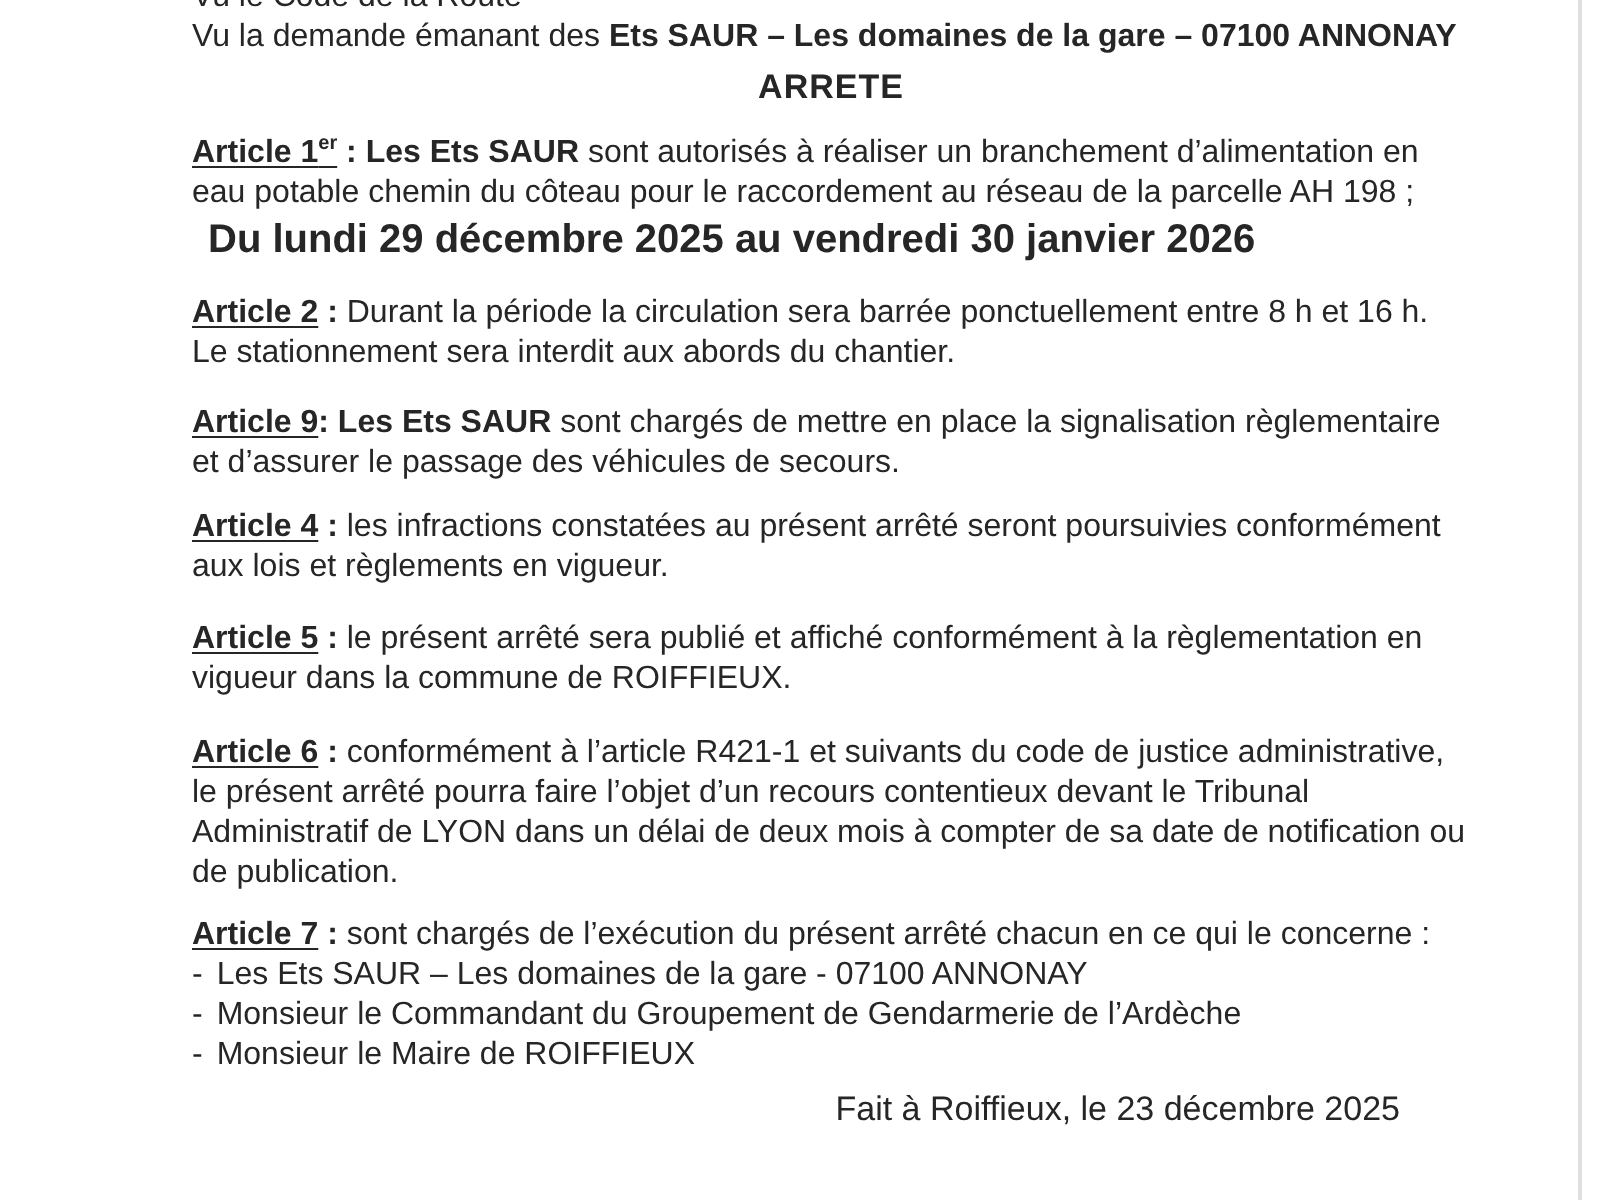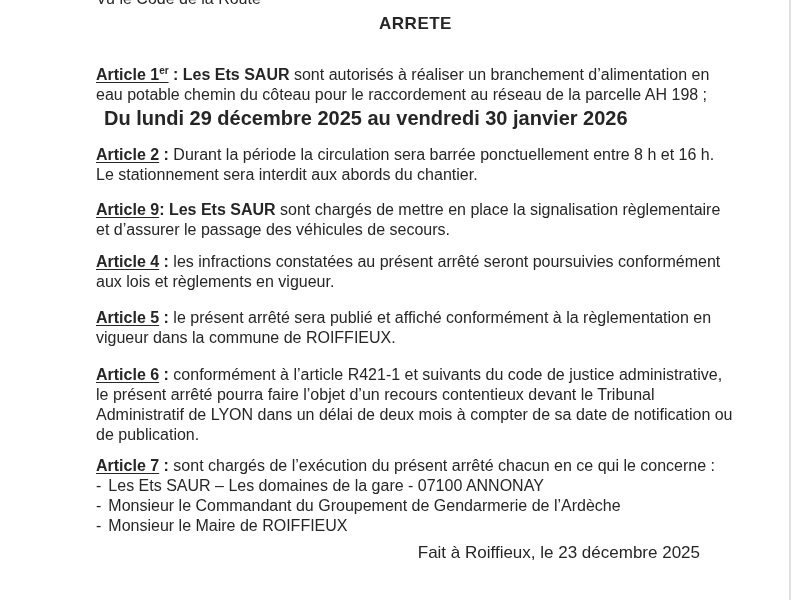--- a/index.html
+++ b/index.html
@@ -35,21 +35,21 @@
     line-height: 26px;
     font-weight: 700;
     text-align: center;
     letter-spacing: 0.5px;
   }
   .article {
     margin: 0;
     font-size: 16px;
     line-height: 20px;
   }
-  .m-a1 { margin-top: 28px; }
+  .m-a1 { margin-top: 10px; }
   .m-period { margin-top: 15px; }
   .m-a2 { margin-top: 14px; }
   .m-a3 { margin-top: 15px; }
   .m-a4 { margin-top: 12px; }
   .m-a5 { margin-top: 16px; }
   .m-a6 { margin-top: 17px; }
   .m-a7 { margin-top: 11px; }
   .article-label {
     font-weight: 700;
     text-decoration: underline;
@@ -93,20 +93,21 @@
   }
 </style>
 </head>
 <body>
 
 <div class="page">
   <div class="content">
 
     <div class="intro body-text">
       <div>Vu le Code de la Route</div>
+      <div><span>Vu la demande émanant des </span><span class="lead-bold">Ets SAUR – Les domaines de la gare – 07100 ANNONAY</span></div>
     </div>
 
     <div class="doc-title">ARRETE</div>
 
     <p class="article m-a1"><span class="article-label"><span>Article 1</span><sup>er</sup></span><span class="lead-bold"> : </span><span class="lead-bold">Les Ets SAUR</span><span> sont autorisés à réaliser un branchement d’alimentation en eau potable chemin du côteau pour le raccordement au réseau de la parcelle AH 198 ;</span></p>
 
     <div class="period-heading m-period">Du lundi 29 décembre 2025 au vendredi 30 janvier 2026</div>
 
     <p class="article m-a2"><span class="article-label"><span>Article 2</span></span><span class="lead-bold"> : </span><span>Durant la période la circulation sera barrée ponctuellement entre 8 h et 16 h. Le stationnement sera interdit aux abords du chantier.</span></p>
 

